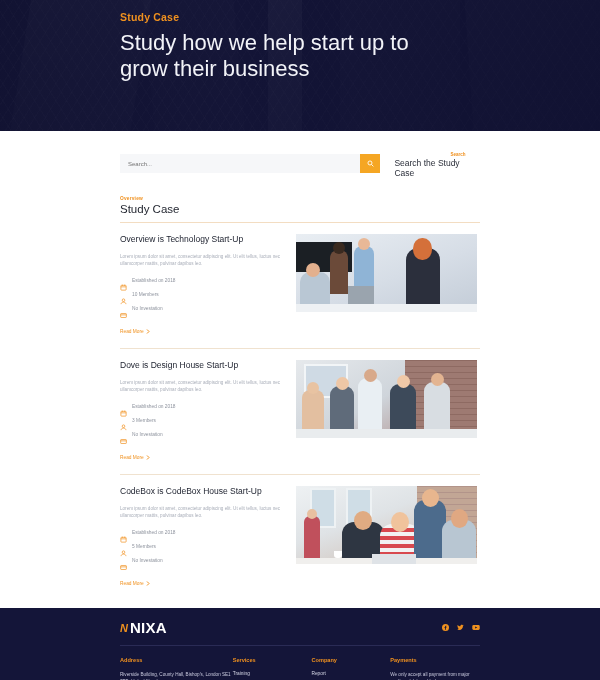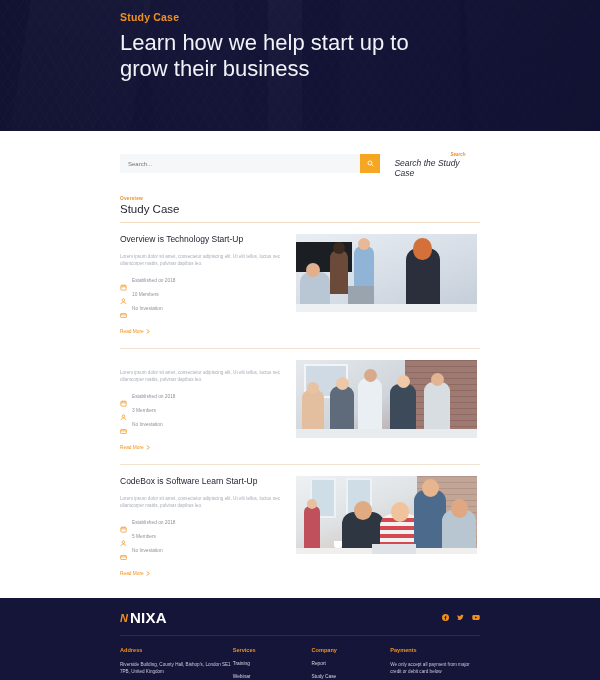--- a/index.html
+++ b/index.html
@@ -68,21 +68,21 @@
     background: #f6f7f9;
     font-family: "Liberation Sans", sans-serif;
     font-size: 6px; color: #9aa0ab;
     padding-left: 8px;
   }
   .search-btn {
     width: 20px; background: #f5a623; border: none; cursor: pointer;
     display: flex; align-items: center; justify-content: center;
   }
   .search-btn svg { display: block; }
-  .search-label-wrap { margin-left: 14px; position: relative; padding-top: 4px; font-style: italic; }
+  .search-label-wrap { margin-left: 14px; position: relative; padding-top: 4px; }
   .search-kicker {
     position: absolute; top: -2px; left: 56px;
     color: #f0911f; font-size: 4.5px; font-weight: bold;
   }
   .search-label { font-size: 8.5px; color: #2b2f3a; }
 
   .overview { margin-top: 18px; }
   .overview-kicker { color: #f0911f; font-size: 4.8px; font-weight: bold; letter-spacing: .2px; }
   .overview-title { font-size: 11.5px; color: #1e222c; margin-top: 2px; font-weight: normal; }
   .section-rule { height: 1px; background: #f3ddc2; margin-top: 7px; }
@@ -195,21 +195,21 @@
       <div class="tower t1"></div>
       <div class="tower t2"></div>
       <div class="tower t3"></div>
       <div class="tower t4"></div>
       <div class="tower t5"></div>
       <div class="grid-mesh"></div>
       <div class="hero-vignette"></div>
     </div>
     <div class="hero-inner">
       <div class="hero-eyebrow">Study Case</div>
-      <h1 class="hero-title">Learn how we help start up to grow their business</h1>
+      <h1 class="hero-title">Study how we help start up to grow their business</h1>
     </div>
   </div>
 
   <div class="main">
 
     <div class="searchrow">
       <div class="searchbox">
         <input class="search-input" type="text" placeholder="Search..." style="">
         <button class="search-btn">
           <span>
@@ -285,20 +285,21 @@
           </span>
           <span class="p-d"></span>
         <span class="lap"></span>
           <span class="tbl"></span>
       </div>
     </div>
     <div class="card-rule"></div>
 
     <div class="card">
       <div class="card-left">
+        <h3 class="card-title">Dove is Design House Start-Up</h3>
         <p class="card-desc">Lorem ipsum dolor sit amet, consectetur adipiscing elit. Ut elit tellus, luctus nec ullamcorper mattis, pulvinar dapibus leo.</p>
         <div class="meta">
           <div class="meta-item">
             <span class="meta-ico">
               <svg width="7" height="7" viewBox="0 0 16 16" fill="none" stroke="#f0911f" stroke-width="1.6">
                 <rect x="2" y="3" width="12" height="11" rx="1.5"></rect>
                   <line x1="2" y1="6.5" x2="14" y2="6.5"></line>
                 <line x1="5.5" y1="1.5" x2="5.5" y2="4"></line>
                   <line x1="10.5" y1="1.5" x2="10.5" y2="4"></line>
               </svg>
@@ -341,21 +342,21 @@
           <span class="q3"></span>
         <span class="q4"></span>
           <span class="q5"></span>
           <span class="tbl2"></span>
       </div>
     </div>
     <div class="card-rule"></div>
 
     <div class="card">
       <div class="card-left">
-        <h3 class="card-title">CodeBox is Software Learn Start-Up</h3>
+        <h3 class="card-title">CodeBox is CodeBox House Start-Up</h3>
         <p class="card-desc">Lorem ipsum dolor sit amet, consectetur adipiscing elit. Ut elit tellus, luctus nec ullamcorper mattis, pulvinar dapibus leo.</p>
         <div class="meta">
           <div class="meta-item">
             <span class="meta-ico">
               <svg width="7" height="7" viewBox="0 0 16 16" fill="none" stroke="#f0911f" stroke-width="1.6">
                 <rect x="2" y="3" width="12" height="11" rx="1.5"></rect>
                   <line x1="2" y1="6.5" x2="14" y2="6.5"></line>
                 <line x1="5.5" y1="1.5" x2="5.5" y2="4"></line>
                   <line x1="10.5" y1="1.5" x2="10.5" y2="4"></line>
               </svg>

